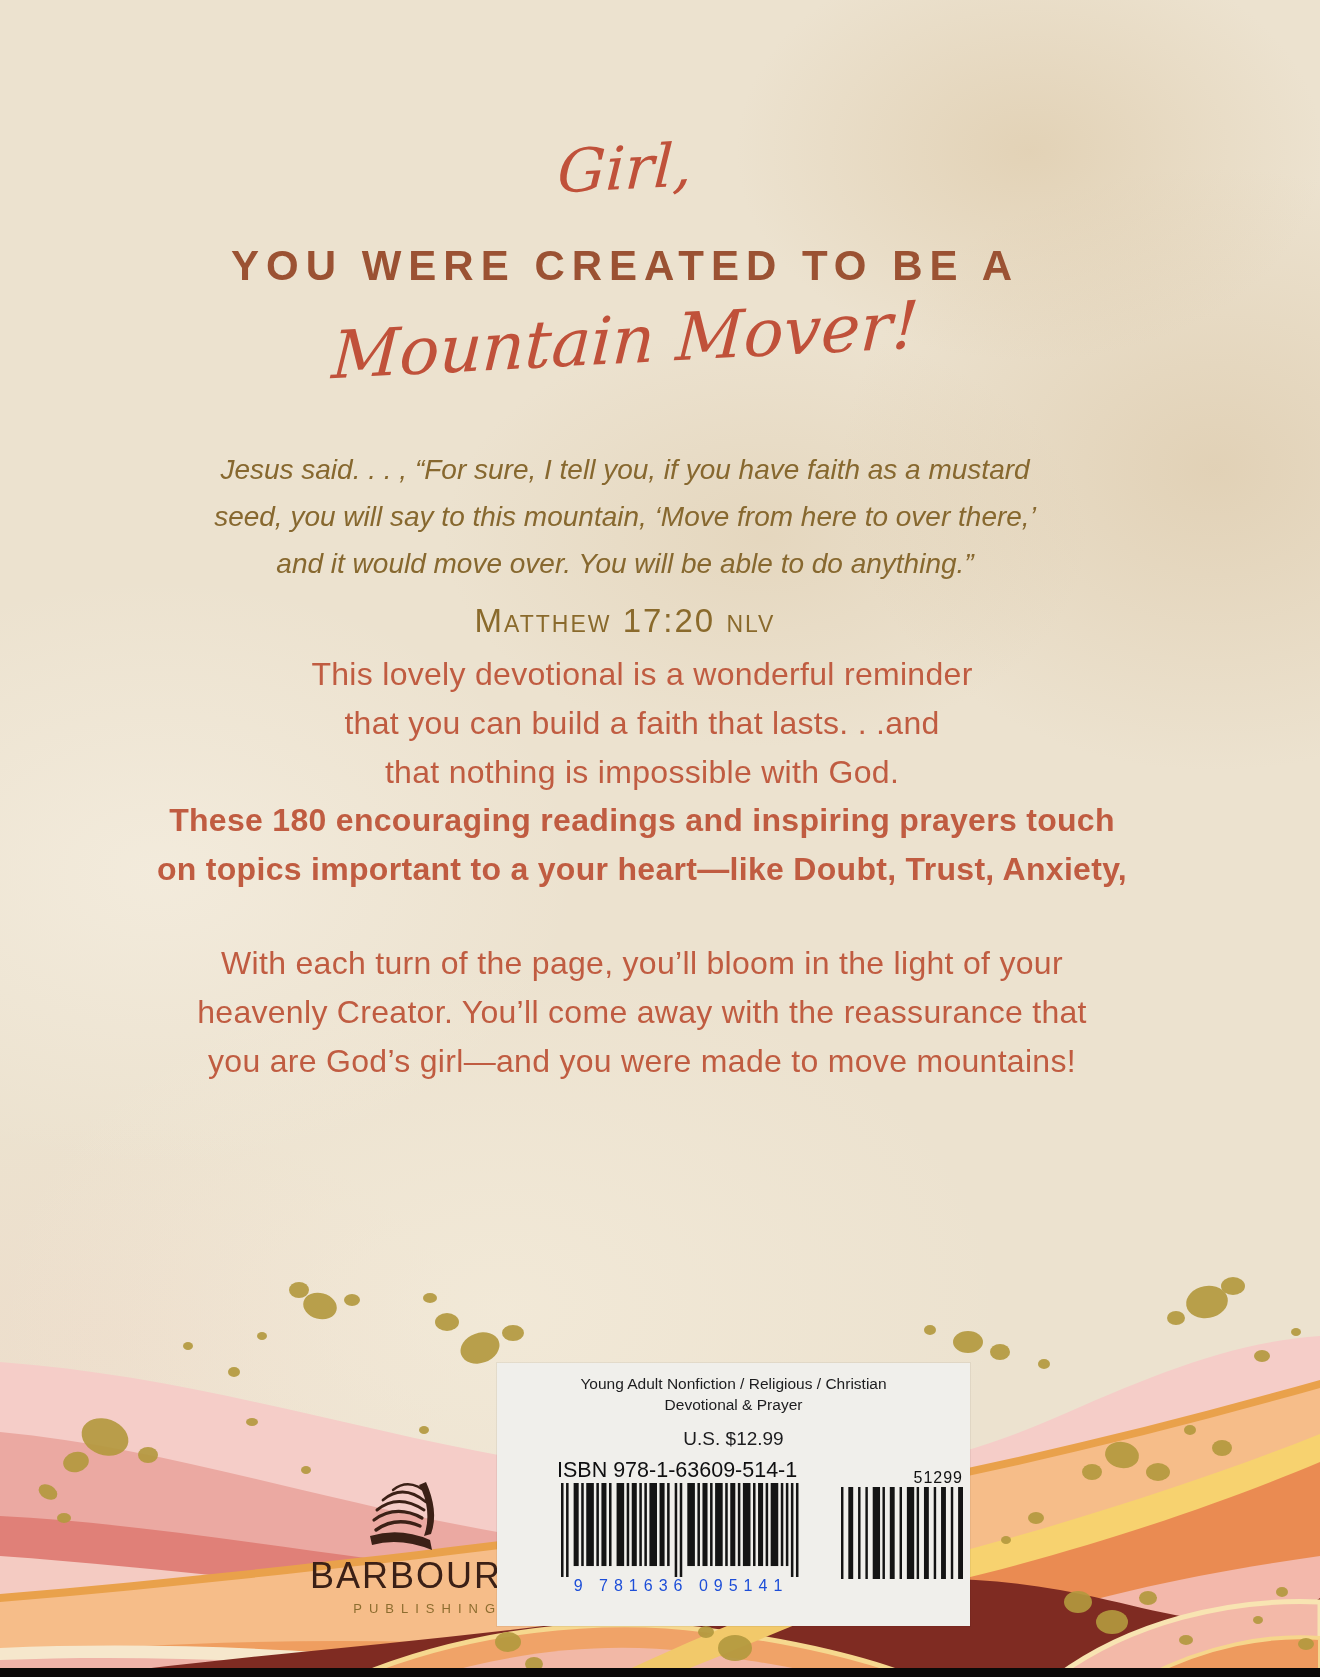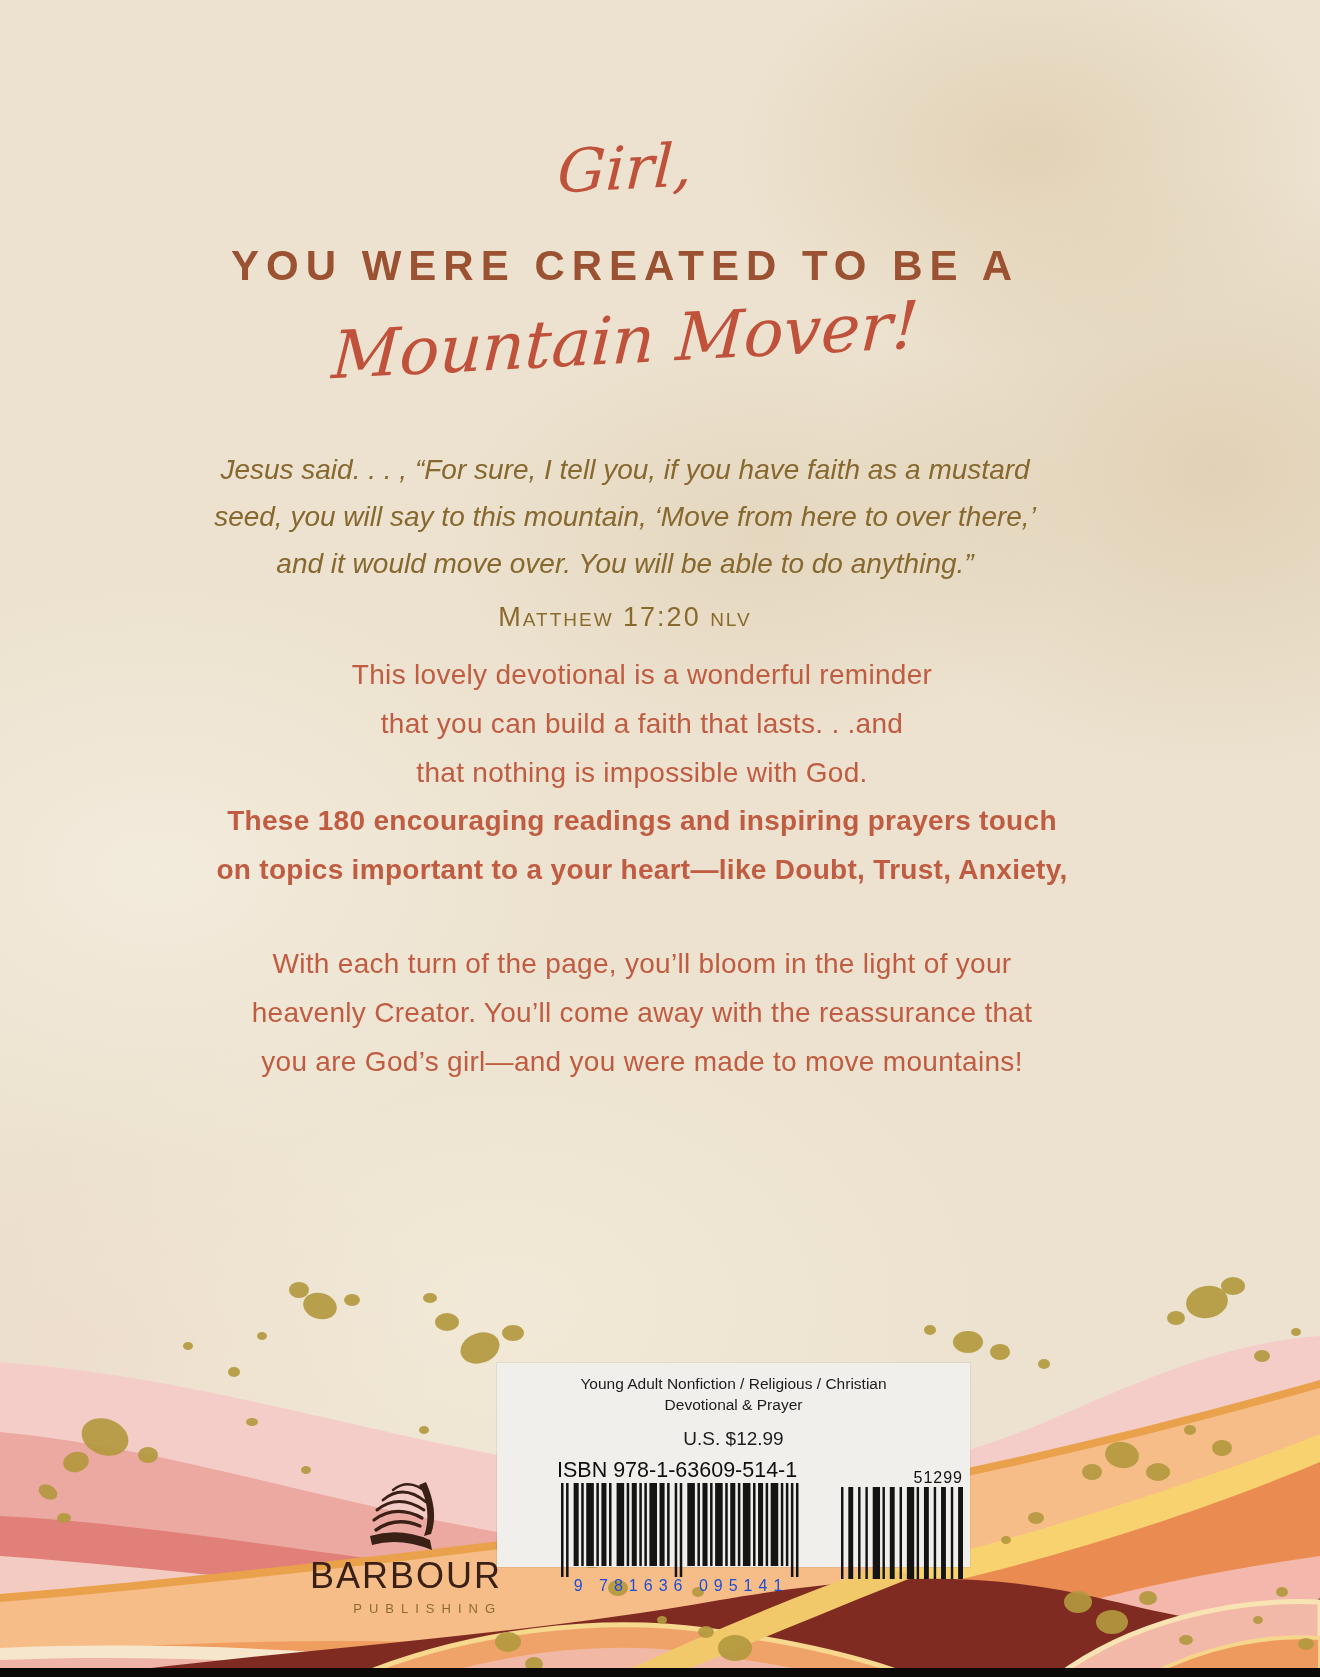--- a/index.html
+++ b/index.html
@@ -20,33 +20,33 @@
   .script{
     font-family:"DejaVu Serif",serif;font-style:italic;color:#c0513a;
     transform:skewX(-6deg) rotate(-3deg);display:inline-block;
   }
   .title-girl{top:138px;}
   .title-girl .script{font-size:60px;line-height:1;}
   .title-caps{top:242px;font-weight:700;font-size:42px;letter-spacing:7px;color:#9b5233;}
   .title-mover{top:308px;}
   .title-mover .script{font-size:66px;line-height:1;}
   .scripture{top:446px;font-style:italic;font-size:28px;line-height:47px;color:#87682f;}
-  .scripture-ref{top:602px;font-variant:small-caps;font-size:27px;letter-spacing:2px;color:#8a6a2c;}
-  .para{font-size:28px;line-height:49px;color:#c05c41;letter-spacing:.3px;padding-left:34px;}
+  .scripture-ref{top:602px;font-variant:small-caps;font-size:33px;letter-spacing:2px;color:#8a6a2c;}
+  .para{font-size:32px;line-height:49px;color:#c05c41;letter-spacing:.3px;padding-left:34px;}
   .p1{top:650px;}
   .p2{top:796px;font-weight:bold;}
   .p3{top:939px;}
   
   .publisher{position:absolute;left:298px;top:1474px;width:204px;text-align:right;z-index:5;}
   .publisher .bookicon{display:block;margin:0 auto 6px auto;}
   .pub-name{font-size:36px;letter-spacing:2px;color:#3b2016;line-height:1;}
   .pub-div{font-size:13px;letter-spacing:7px;color:#8d6d2f;margin-top:7px;}
   
   .label{
-    position:absolute;left:497px;top:1363px;width:473px;height:204px;
+    position:absolute;left:497px;top:1363px;width:473px;height:263px;
     background:#f0efeb;z-index:6;box-shadow:0 0 0 1px rgba(0,0,0,.05);
     color:#1c1c1e;
   }
   .label .cat{margin-top:10px;text-align:center;font-size:15.5px;line-height:21px;}
   .label .price{text-align:center;font-size:19px;margin-top:13px;}
   .label .isbn{position:absolute;left:60px;top:95px;font-size:21.5px;color:#0f0f10;}
   .label .ean{position:absolute;left:64px;top:120px;}
   .label .ean-digits{position:absolute;left:56px;top:214px;width:256px;text-align:center;
     font-size:16px;letter-spacing:6px;color:#1d4ed8;}
   .label .mini{position:absolute;left:340px;top:106px;width:126px;text-align:right;}

